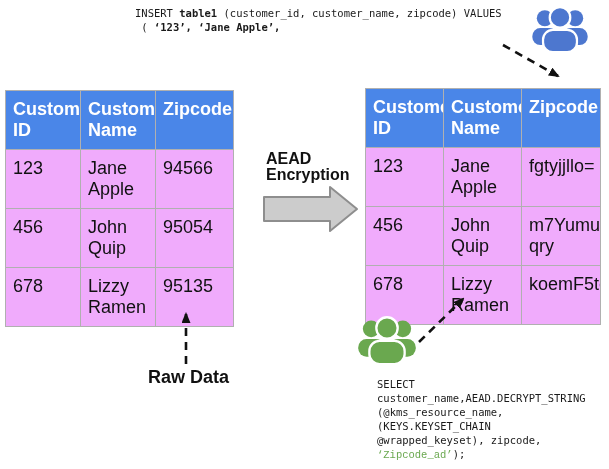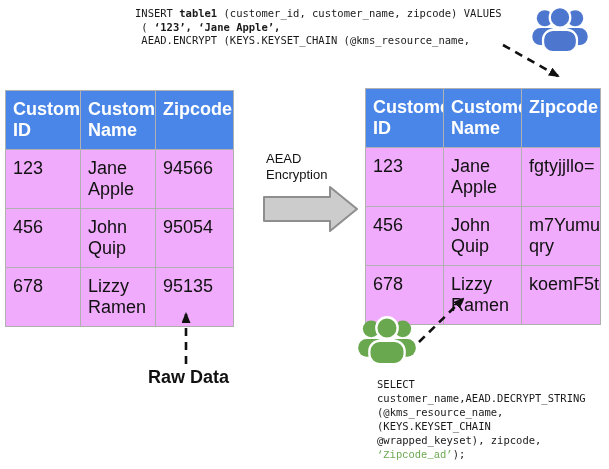--- a/index.html
+++ b/index.html
@@ -8,34 +8,33 @@
   .code{position:absolute;font-family:"DejaVu Sans Mono",monospace;font-size:10.5px;
         line-height:13.5px;color:#1a1a1a;}
   .code .ln{white-space:pre;}
   .code b{font-weight:bold;}
   .green{color:#6aa84f;font-family:Liberation Mono, monospace;}
   .tbl{position:absolute;border-collapse:collapse;table-layout:fixed;background:#f0abfc;
        font-size:18px;border:1.5px solid #8a8a8a;}
   .tbl th,.tbl td{border:1px solid #b0b0b0;vertical-align:top;padding:8px 7px;
        text-align:left;white-space:pre-line;overflow:hidden;}
   .tbl th{background:#4a86e8;color:#fff;font-weight:bold;height:36px;}
-  .lbl-bold{position:absolute;font-weight:normal;font-size:13px;line-height:16px;color:#111;}
+  .lbl-bold{position:absolute;font-weight:bold;font-size:16px;line-height:16px;color:#111;}
   .rawdata{position:absolute;font-weight:bold;font-size:18px;color:#111;}
   .overlay{position:absolute;left:0;top:0;pointer-events:none;}
   .users-icon{position:absolute;}
 </style>
 </head>
 <body>
 
 <div id="canvas">
 
   <div class="code" style="left:135px;top:7px;">
     <div class="ln"><span>INSERT </span><b>table1</b><span> (customer_id, customer_name, zipcode) VALUES</span></div>
     <div class="ln"><span> ( </span><b>‘123’, ‘Jane Apple’,</b></div>
-    <div class="ln"><span> AEAD.ENCRYPT (KEYS.KEYSET_CHAIN (@kms_resource_name,</span></div>
   </div>
 
   <svg class="users-icon" style="left:531px;top:4px;" width="58" height="50" viewBox="0 0 64 56">
     <g fill="#4d77cf">
       <circle cx="15" cy="16" r="9"></circle>
       <rect x="1" y="27" width="28" height="19" rx="9"></rect>
       <circle cx="49" cy="16" r="9"></circle>
       <rect x="35" y="27" width="28" height="19" rx="9"></rect>
       <circle cx="32" cy="15" r="11.5" stroke="#ffffff" stroke-width="2.5"></circle>
       <rect x="13" y="29" width="38" height="25" rx="11" stroke="#ffffff" stroke-width="2.5"></rect>

